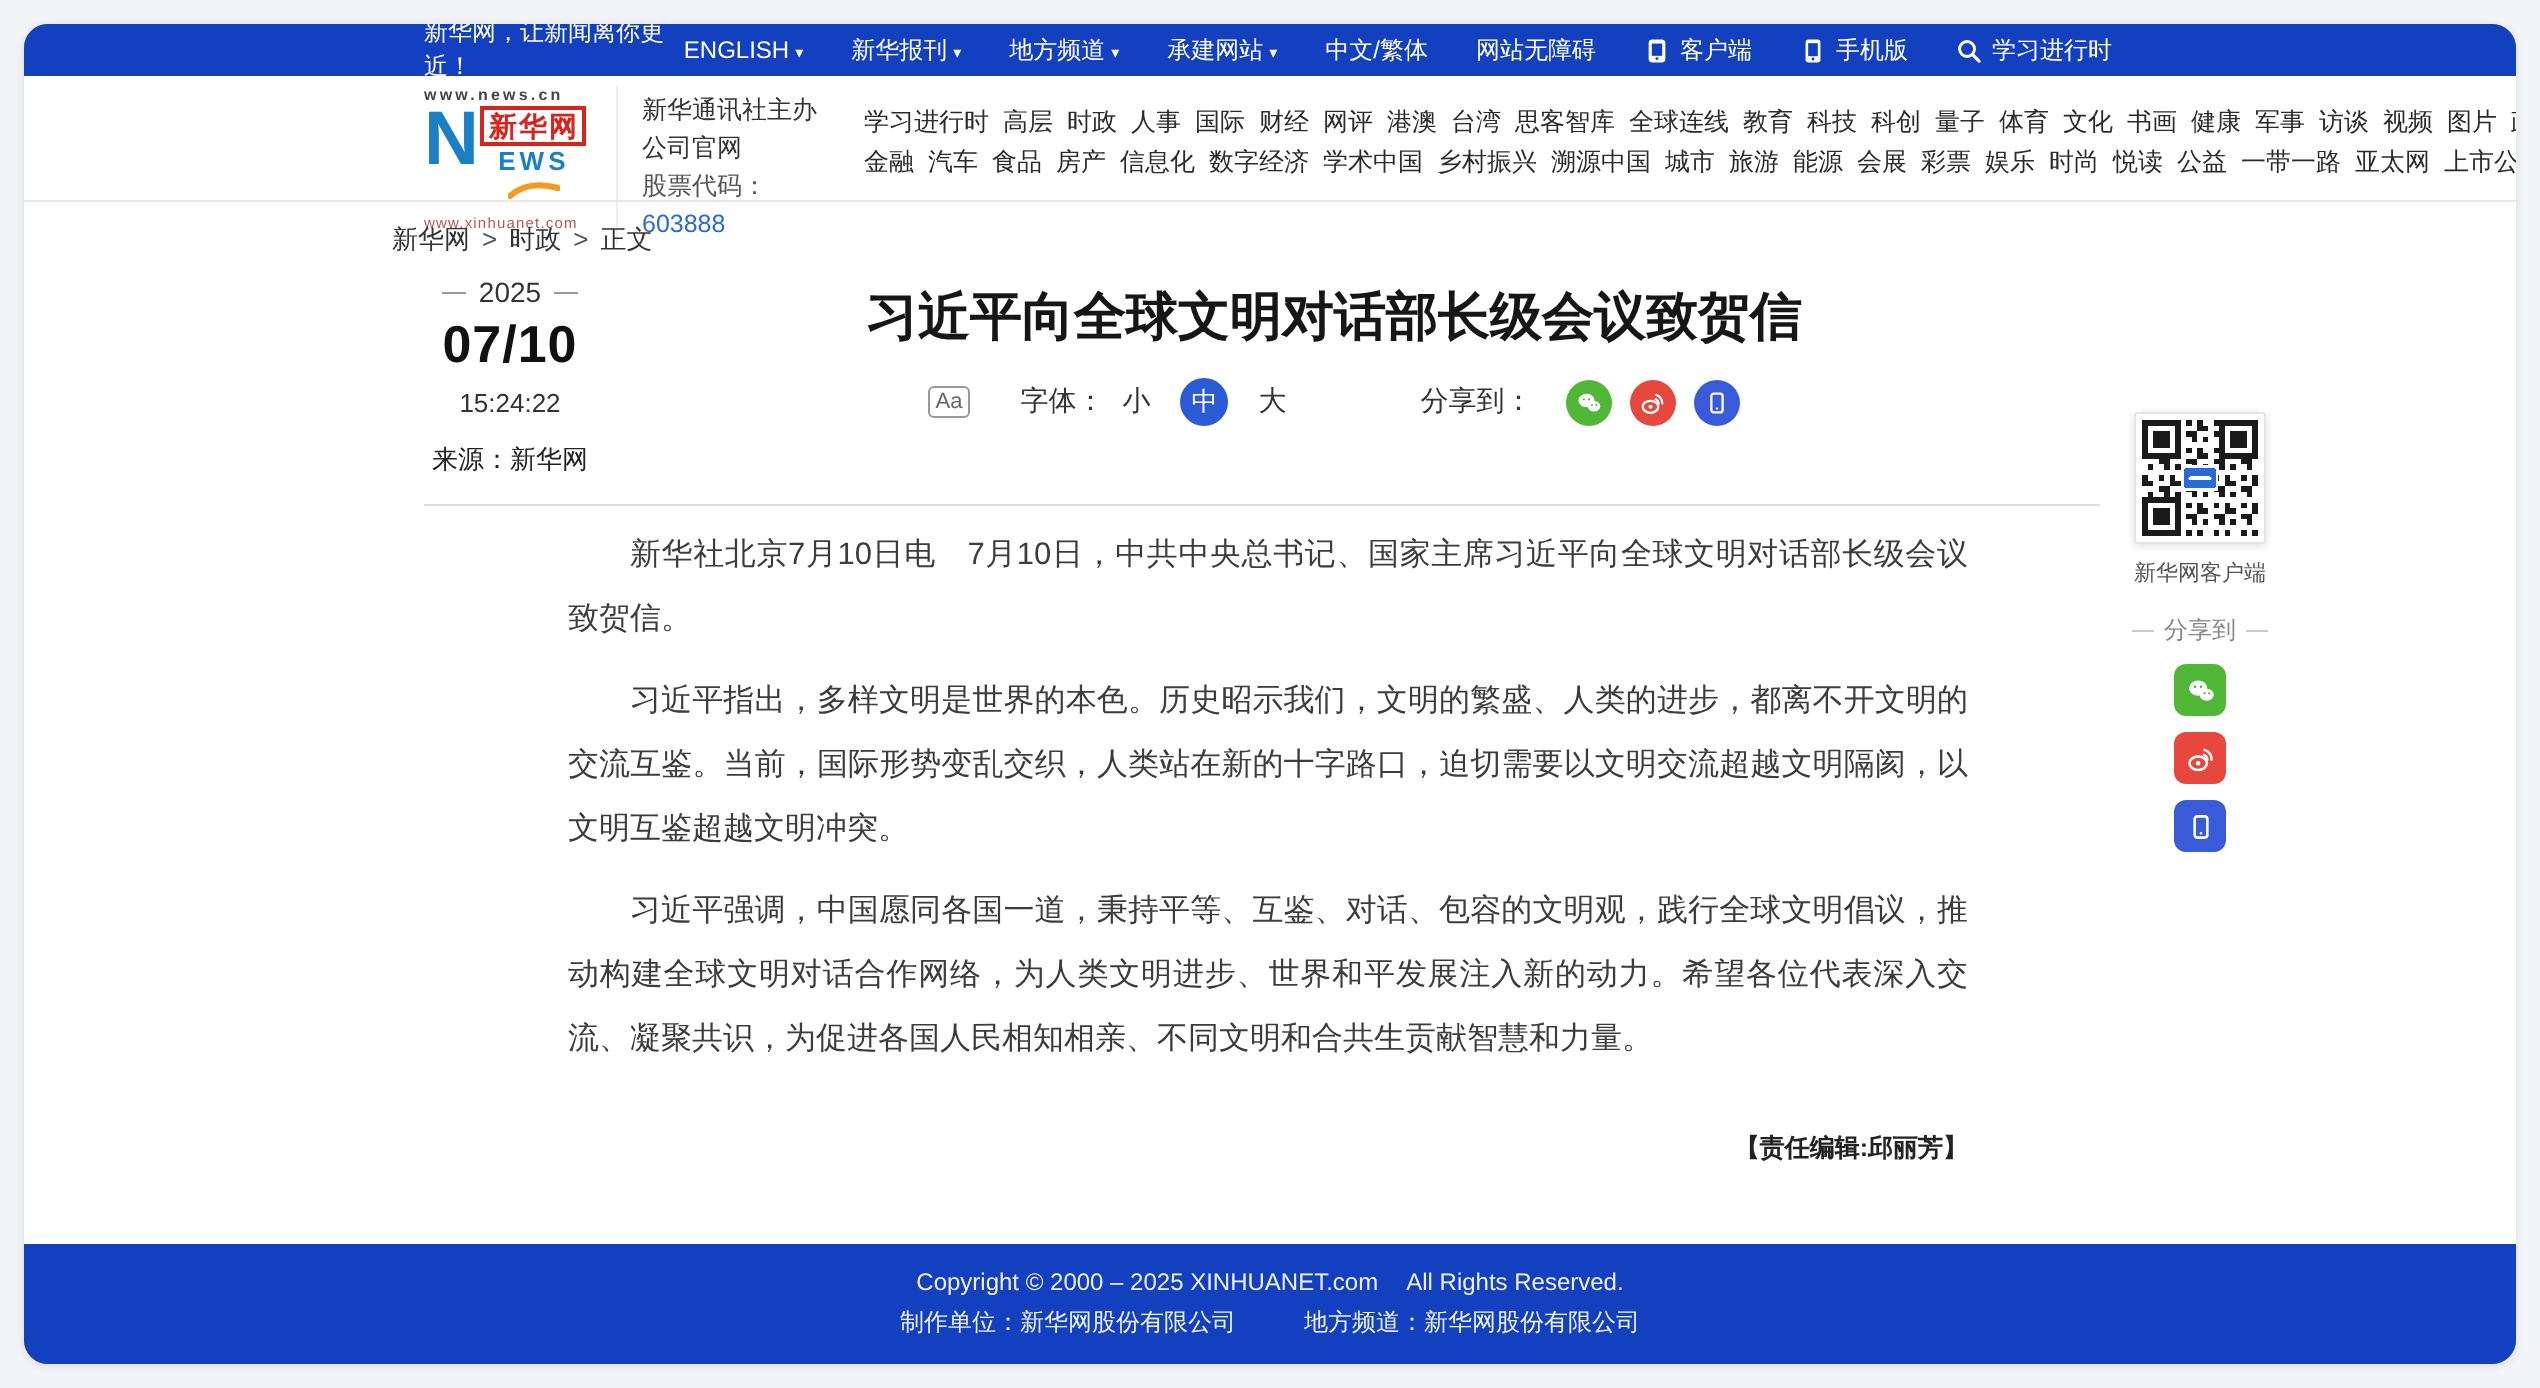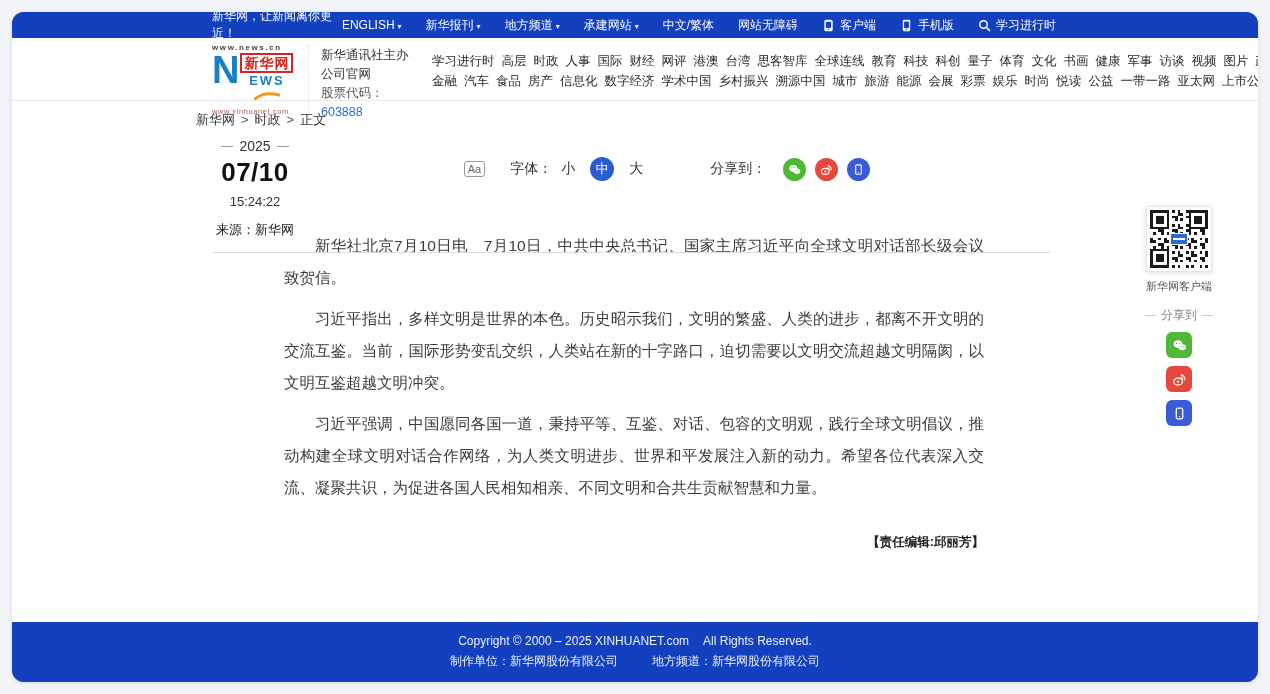--- a/index.html
+++ b/index.html
@@ -65,21 +65,21 @@
   .fs-option { margin:0 9px; cursor:pointer; color:#333; }
   .fs-option.selected { display:inline-flex; width:24px; height:24px; border-radius:50%; background:var(--sel-blue); color:#fff; align-items:center; justify-content:center; font-size:13px; margin:0 6px; }
   .share-label { margin-left:58px; margin-right:8px; }
   .share-ico { width:23px; height:23px; border-radius:50%; display:inline-flex; align-items:center; justify-content:center; margin-left:9px; cursor:pointer; }
   .share-ico svg { display:block; }
   .title-sep { position:absolute; top:214px; left:200px; width:838px; height:1px; background:#ddd; }
   .article-body { width:700px; margin-top:49px; }
   .article-body p { font-size:15.5px; line-height:32px; color:#3c3c3c; text-indent:2em; text-align:justify; margin-bottom:9px; }
   .editor-line { width:700px; text-align:right; font-size:12.5px; font-weight:bold; color:#222; margin-top:30px; }
   
-  .float-share { position:absolute; top:168px; left:1123px; width:88px; text-align:center; }
+  .float-share { position:absolute; top:168px; left:1044px; width:88px; text-align:center; }
   .qr-card { width:66px; height:66px; margin:0 auto; background:#fff; border:1px solid #e4e4e4; box-shadow:0 1px 5px rgba(0,0,0,.13); padding:3px; border-radius:2px; }
   .qr-card svg { display:block; width:58px; height:58px; }
   .qr-caption { font-size:11px; color:#555; margin-top:7px; white-space:nowrap; }
   .share-title { margin-top:13px; display:flex; align-items:center; justify-content:center; gap:5px; font-size:12px; color:#888; }
   .share-title .dash { display:inline-block; width:11px; height:1px; background:#ccc; }
   .v-ico { width:26px; height:26px; border-radius:6px; margin:8px auto 0; display:flex; align-items:center; justify-content:center; cursor:pointer; }
   .v-ico svg { display:block; }
   
   .footer { flex:none; height:60px; background:var(--blue); color:#eef1fb;
     display:flex; flex-direction:column; align-items:center; justify-content:center; gap:5px; font-size:12px; }
@@ -186,20 +186,21 @@
           <span class="dash"></span>
           <span>2025</span>
           <span class="dash"></span>
         </div>
       <div class="date-md">07/10</div>
       <div class="date-time">15:24:22</div>
       <div class="date-source"><span>来源：</span><span>新华网</span></div>
     </div>
 
     <div class="article">
+      <h1 class="article-title">习近平向全球文明对话部长级会议致贺信</h1>
       <div class="meta-row">
         <span class="aa-box">Aa</span>
         <span>字体：</span>
         <span style="display:inline-flex;align-items:center;">
             <span class="fs-option">小</span>
             <span class="fs-option selected">中</span>
             <span class="fs-option">大</span>
           </span>
         <span class="share-label">分享到：</span>
         <span class="share-ico" style="background:var(--wechat);">

